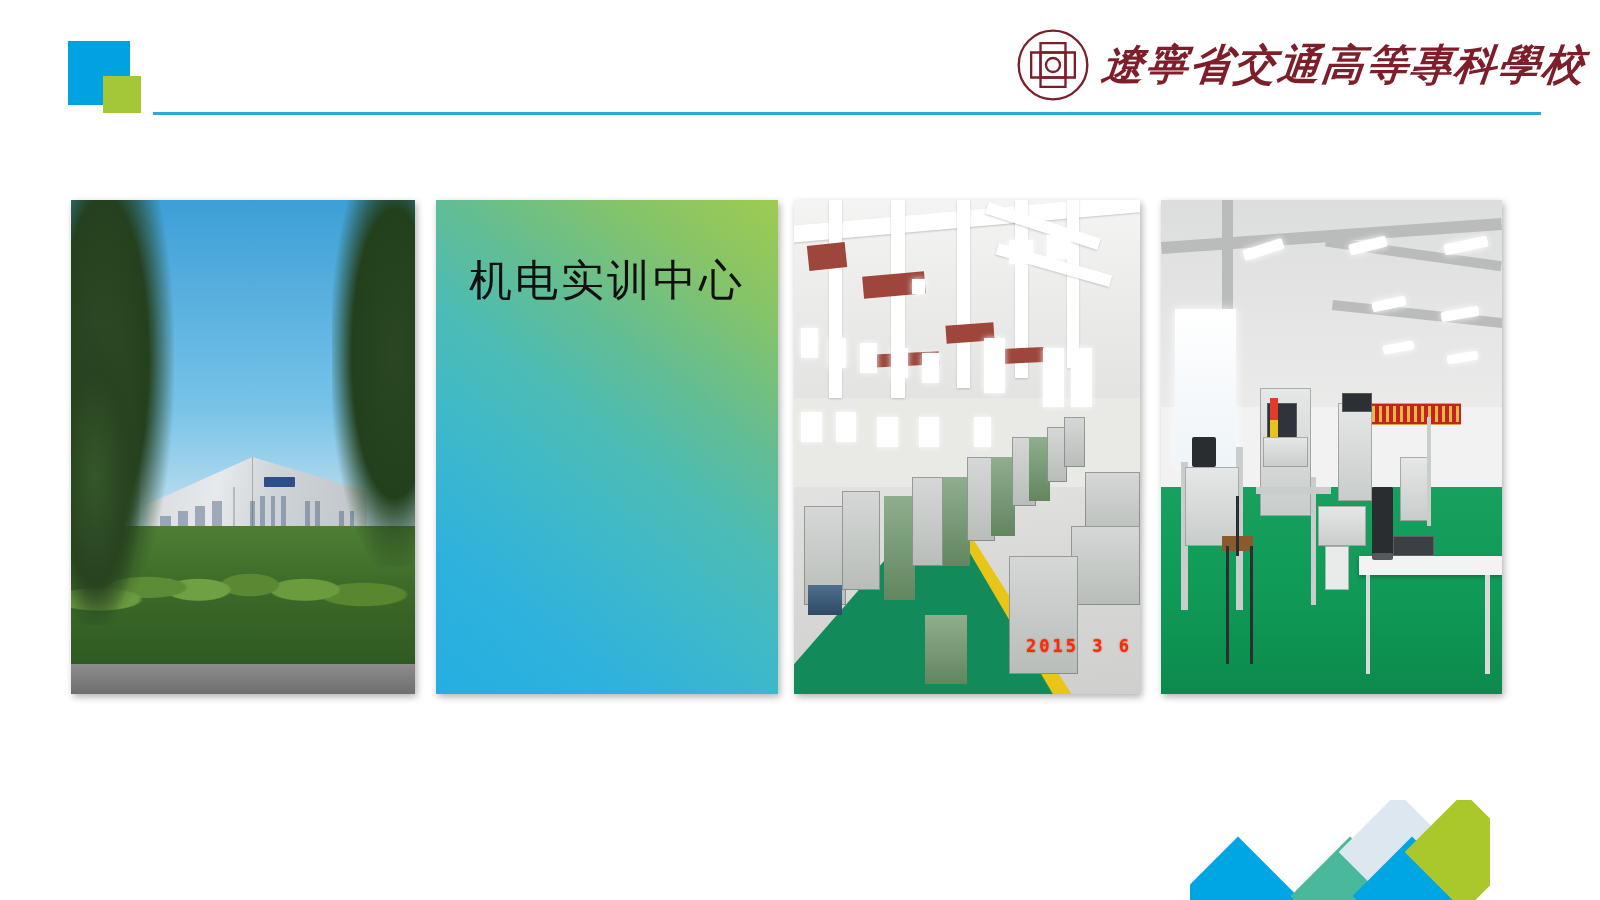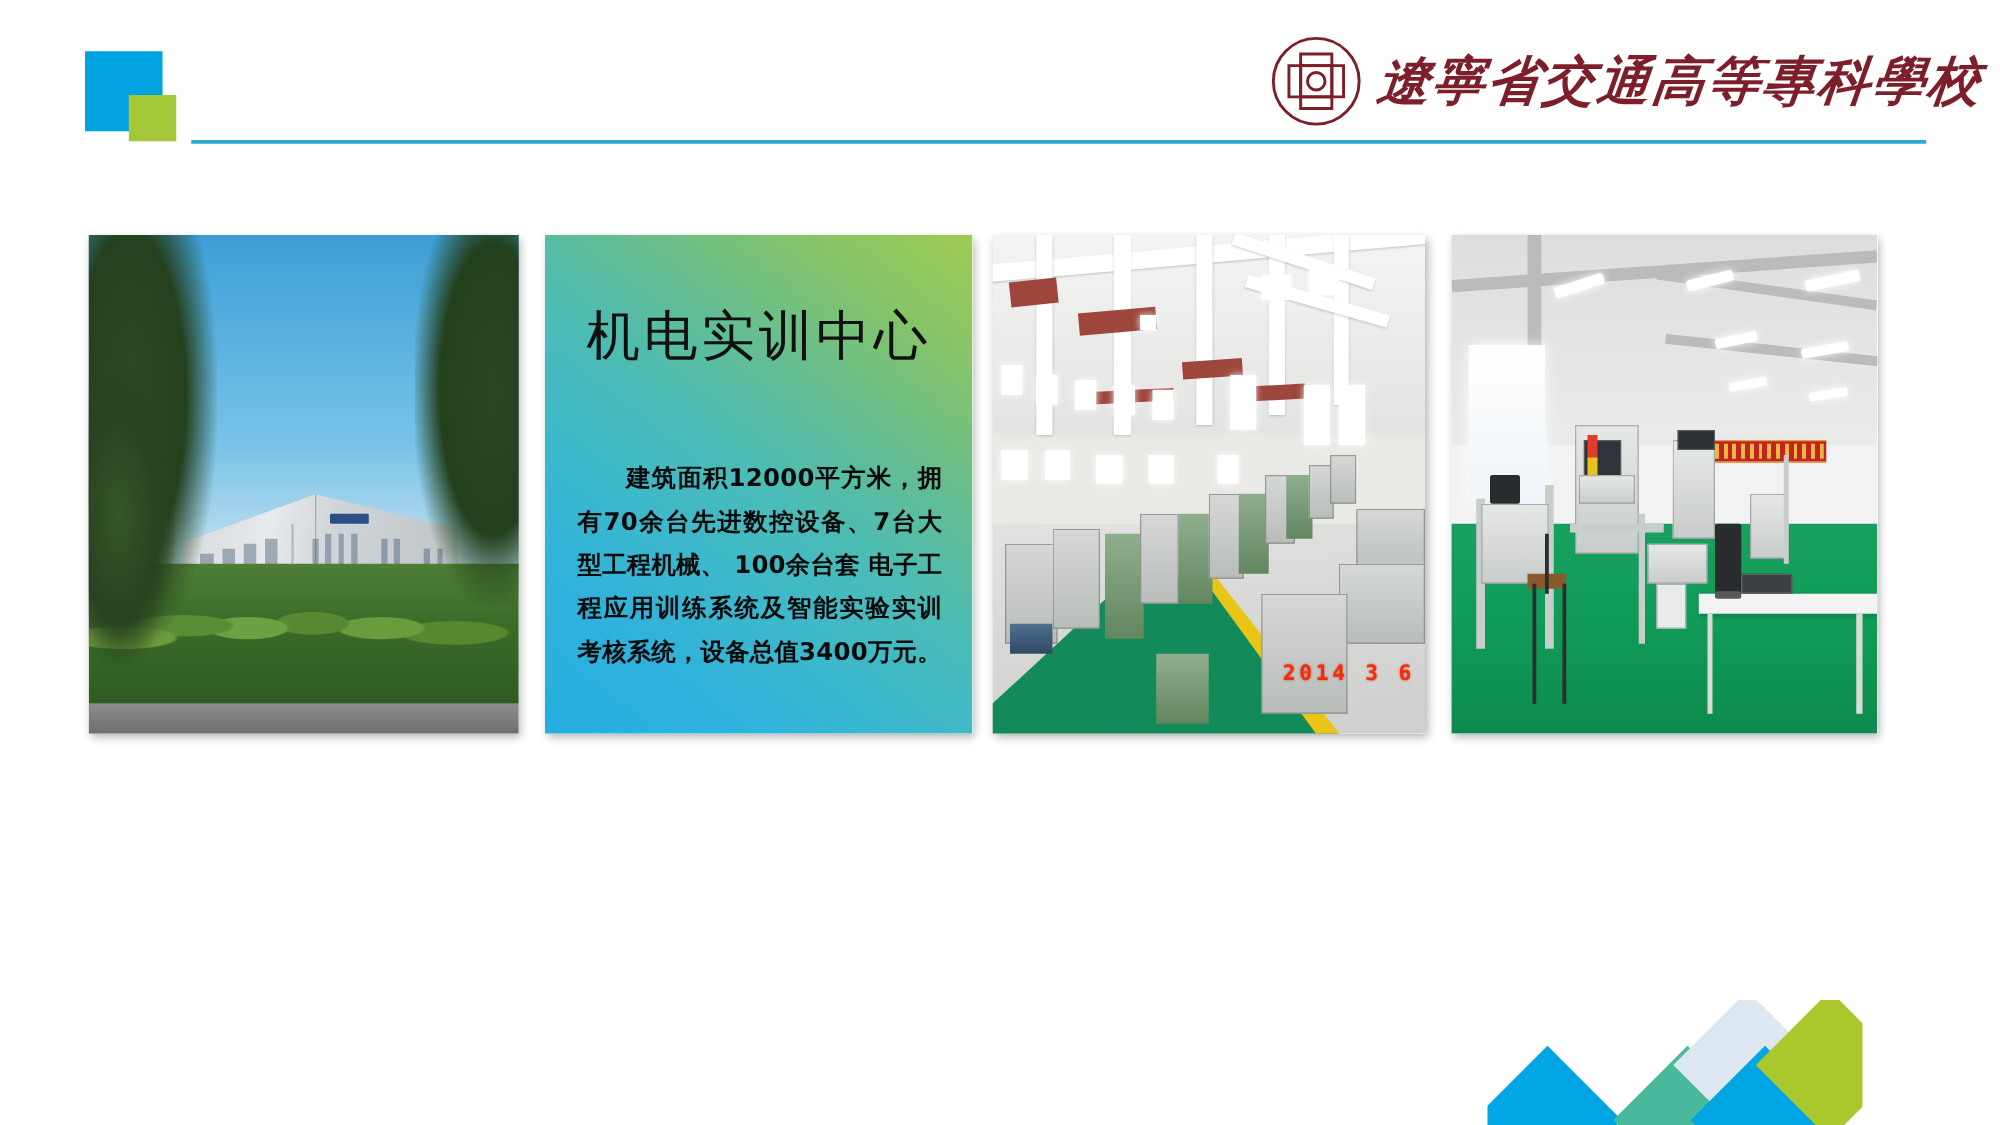--- a/index.html
+++ b/index.html
@@ -46,21 +46,21 @@
     font-size:42px; font-weight:700; color:#7c1f2b;
     letter-spacing:2px; font-style:italic;
     white-space:nowrap;
     transform:skewX(-6deg);
   }
 
   
   .photo-row{ position:absolute; left:0; top:0; width:1600px; height:900px; }
 
   .card{
-    position:absolute; top:188px; height:399px;
+    position:absolute; top:200px; height:494px;
     box-shadow:2px 3px 7px rgba(0,0,0,0.30);
     overflow:hidden;
   }
   .card.p1{ left:71px;   width:344px; }
   .card.p2{ left:436px;  width:342px; }
   .card.p3{ left:794px;  width:346px; }
   .card.p4{ left:1161px; width:341px; }
 
   
   .ph1{ position:absolute; inset:0; background:linear-gradient(#3d9fd6 0%, #77c3e8 42%, #b9dcee 62%, #cfe4ee 72%); }
@@ -293,21 +293,20 @@
       <div class="road"></div>
       <div class="tree-l"></div>
       <div class="tree-l2"></div>
       <div class="tree-r"></div>
     </div>
   </div>
 
   <div class="card p2">
     <div class="ph2">
       <div class="panel-title">机电实训中心</div>
-      <div class="panel-body">建筑面积12000平方米，拥有70余台先进数控设备、7台大型工程机械、 100余台套 电子工程应用训练系统及智能实验实训考核系统，设备总值3400万元。</div>
     </div>
   </div>
 
   <div class="card p3">
     <div class="ph3">
       <div class="ceil"></div>
 
       <div class="beam" style="left:-4%;top:2%;width:110%;height:3.4%;transform:rotate(-5deg)"></div>
       <div class="beam" style="left:10%;top:0%;width:4%;height:40%"></div>
       <div class="beam" style="left:28%;top:0%;width:4%;height:40%"></div>
@@ -354,21 +353,21 @@
       <div class="machg" style="left:57%;top:52%;width:7%;height:16%"></div>
       <div class="mach" style="left:63%;top:48%;width:7%;height:14%"></div>
       <div class="machg" style="left:68%;top:48%;width:6%;height:13%"></div>
       <div class="mach" style="left:73%;top:46%;width:6%;height:11%"></div>
       <div class="mach" style="left:78%;top:44%;width:6%;height:10%"></div>
       <div class="mach" style="left:84%;top:55%;width:16%;height:14%"></div>
       <div class="mach" style="left:80%;top:66%;width:20%;height:16%"></div>
       <div class="mach" style="left:62%;top:72%;width:20%;height:24%"></div>
       <div class="machg" style="left:38%;top:84%;width:12%;height:14%"></div>
 
-      <div class="datestamp">2014 3  6</div>
+      <div class="datestamp">2015 3  6</div>
     </div>
   </div>
 
   <div class="card p4">
     <div class="ph4">
       <div class="ceil4"></div>
 
       <div class="ceilbeam" style="left:0;top:6%;width:100%;height:2.4%;transform:rotate(-4deg)"></div>
       <div class="ceilbeam" style="left:18%;top:0;width:3%;height:40%"></div>
       <div class="ceilbeam" style="left:48%;top:10%;width:52%;height:2%;transform:rotate(8deg)"></div>

